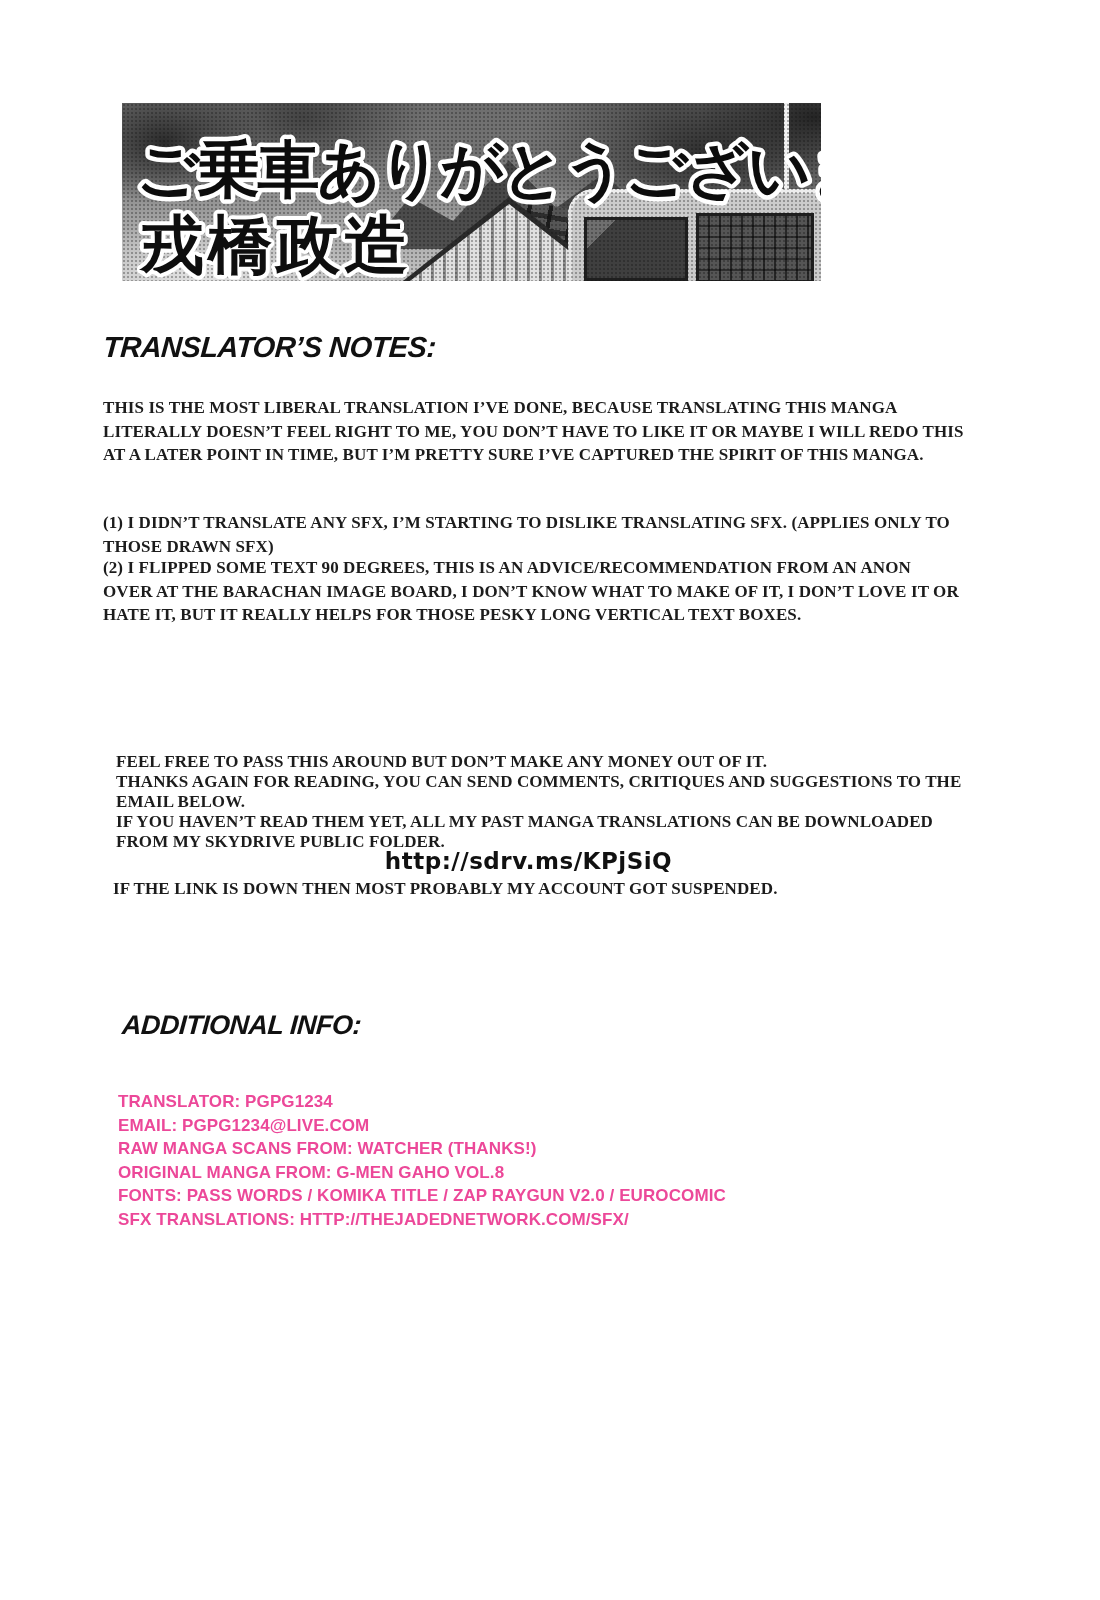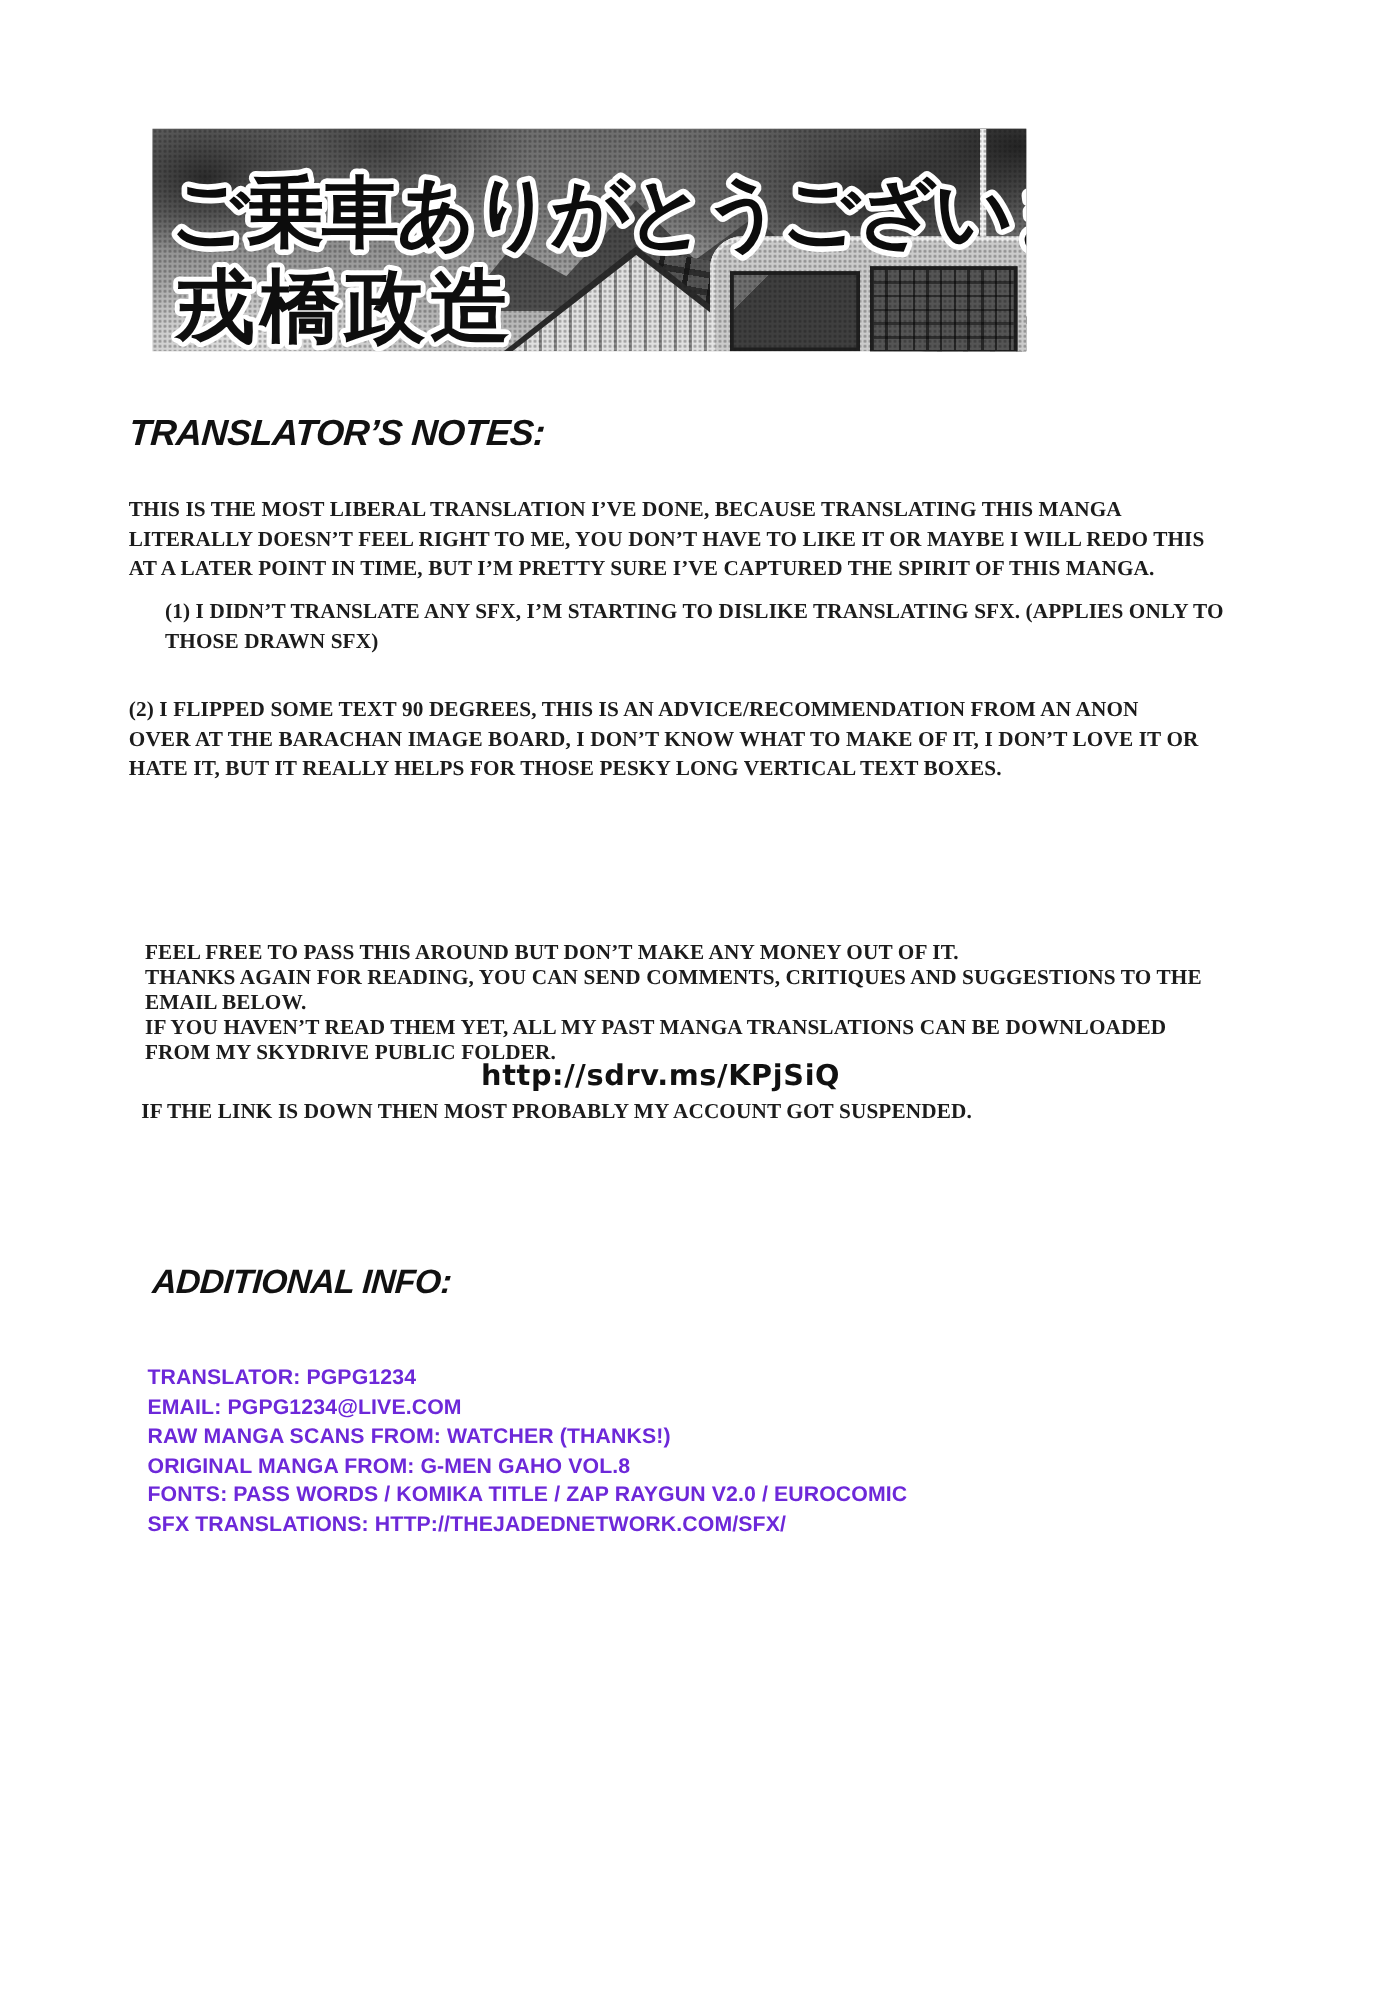--- a/index.html
+++ b/index.html
@@ -75,33 +75,33 @@
     position:absolute;margin:0;font-weight:bold;font-style:italic;letter-spacing:-.5px;color:#111;
     transform:skewX(-4deg);transform-origin:left bottom;white-space:nowrap;
   }
   #tn-heading{left:102px;top:331px;font-size:29px;}
   #ai-heading{left:121px;top:1010px;font-size:27px;}
   .body-text{
     position:absolute;margin:0;font-size:17px;font-weight:700;line-height:23.5px;
     white-space:pre-line;color:#1c1c1c;letter-spacing:.1px;font-family:Liberation Serif, serif;
   }
   #para1{left:103px;top:396px;width:930px;}
-  #para2{left:103px;top:477px;width:930px;margin-left:29px;}
+  #para2{left:103px;top:511px;width:930px;}
   #para3{left:103px;top:556px;width:930px;}
   #distribution{left:116px;top:752px;width:920px;line-height:20px;}
   #link-line{
     position:absolute;left:0;top:842px;width:1045px;text-align:center;margin:6px;
   }
   #link-line a{
     font-family:"DejaVu Sans",sans-serif;font-weight:bold;font-size:23px;color:#111;text-decoration:none;
     letter-spacing:.5px;
   }
   #suspended{left:113px;top:877px;width:920px;}
   .info-list{position:absolute;left:118px;top:1090px;}
-  .info-line{font-size:17px;font-weight:700;line-height:23.5px;color:#6d28d9;letter-spacing:.1px;}
+  .info-line{font-size:17px;font-weight:700;line-height:23.5px;color:#ec4899;letter-spacing:.1px;}
 </style>
 </head>
 <body>
 
 <div class="page">
 
   <div class="banner">
     <div class="mountains"></div>
     <div class="roof"></div>
     <div class="gable-outline"></div>

